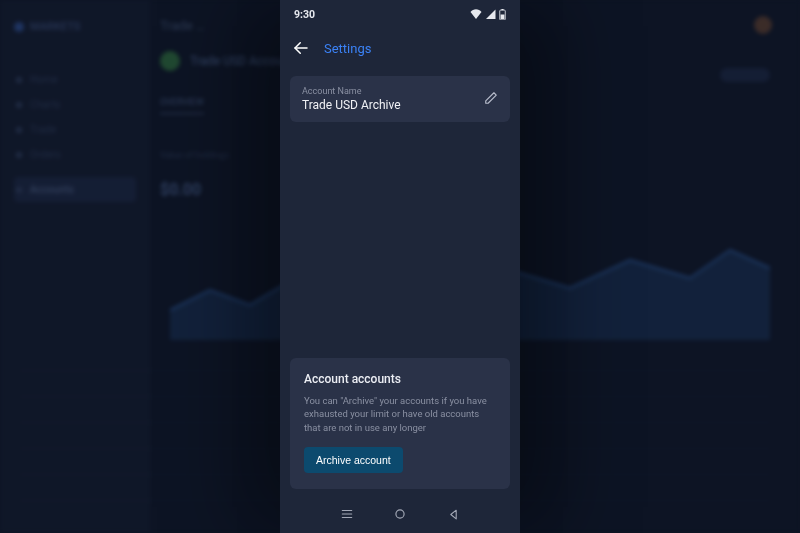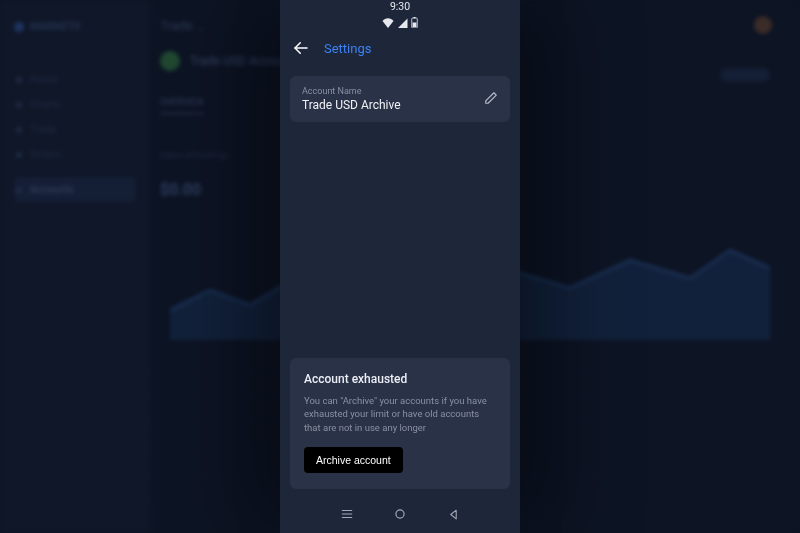--- a/index.html
+++ b/index.html
@@ -115,22 +115,21 @@
     box-shadow: -40px 0 80px rgba(0,0,0,0.35), 40px 0 80px rgba(0,0,0,0.35);
   }
   .statusbar {
     height: 28px;
     display: flex;
     align-items: center;
     justify-content: space-between;
     padding: 0 14px;
     font-size: 10.5px;
     color: #e6e8ee;
-    font-weight: 400;
-    flex-direction: column;
+    font-weight: 700;
   }
   .statusbar .right-icons {
     display: flex; align-items: center; gap: 3px;
   }
   .appbar {
     height: 40px;
     display: flex;
     align-items: center;
     gap: 14px;
     padding: 0 12px;
@@ -185,21 +184,21 @@
     margin-bottom: 8px;
   }
   .archive-desc {
     font-size: 9.5px;
     line-height: 1.45;
     color: #8a90a2;
     margin-bottom: 12px;
   }
   .archive-btn {
     display: inline-block;
-    background: #000000;
+    background: #0c4a6e;
     color: #fff;
     font-size: 10.5px;
     font-weight: 400;
     border: none;
     border-radius: 4px;
     padding: 7px 12px;
     cursor: pointer;
   }
 
   .navbar {
@@ -312,21 +311,21 @@
       <span class="edit-icon">
         <svg width="14" height="14" viewBox="0 0 24 24" fill="none" stroke="currentColor" stroke-width="2" stroke-linecap="round" stroke-linejoin="round">
             <path d="M17 3l4 4L7 21H3v-4L17 3z"></path>
           </svg>
       </span>
     </div>
 
     <div class="spacer"></div>
 
     <div class="card archive-card">
-      <div class="archive-title">Account exhausted</div>
+      <div class="archive-title">Account accounts</div>
       <div class="archive-desc">You can "Archive" your accounts if you have exhausted your limit or have old accounts that are not in use any longer</div>
       <button class="archive-btn">Archive account</button>
     </div>
 
   </div>
 
   <div class="navbar">
     <span>
       <svg width="14" height="14" viewBox="0 0 24 24" fill="none" stroke="#cfd3df" stroke-width="2" stroke-linecap="round">
           <line x1="4" y1="6" x2="20" y2="6"></line>

